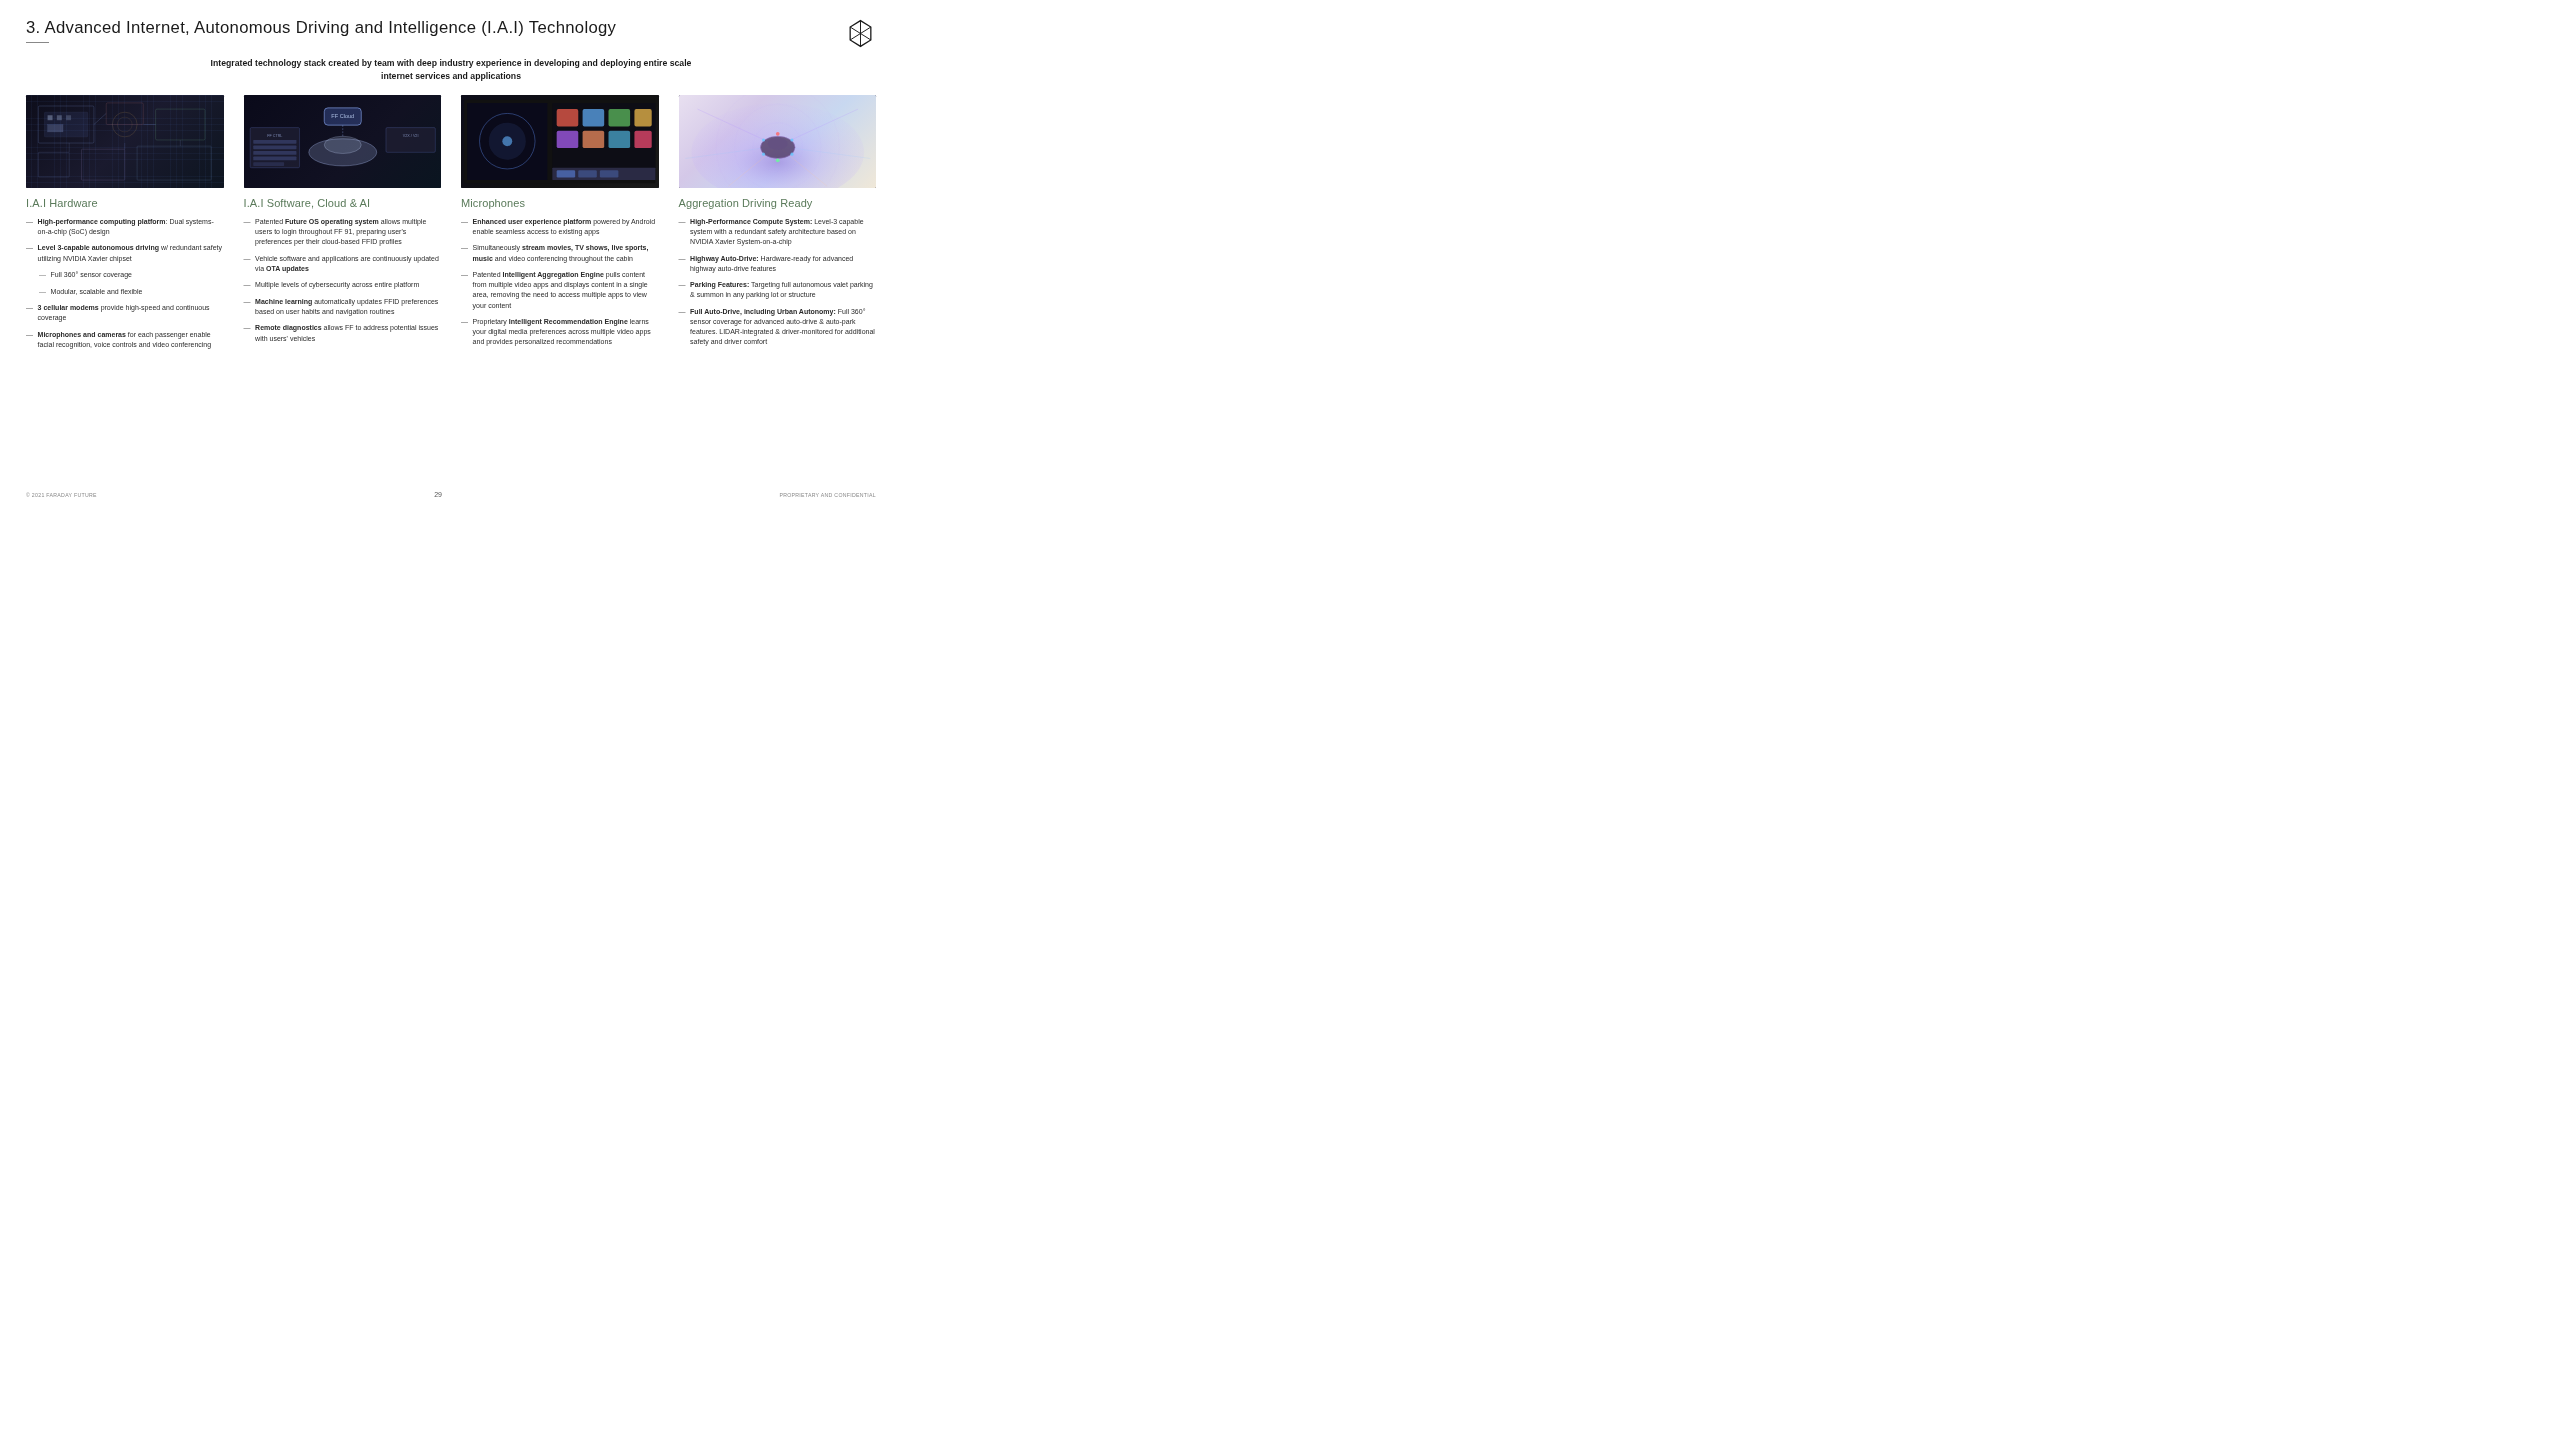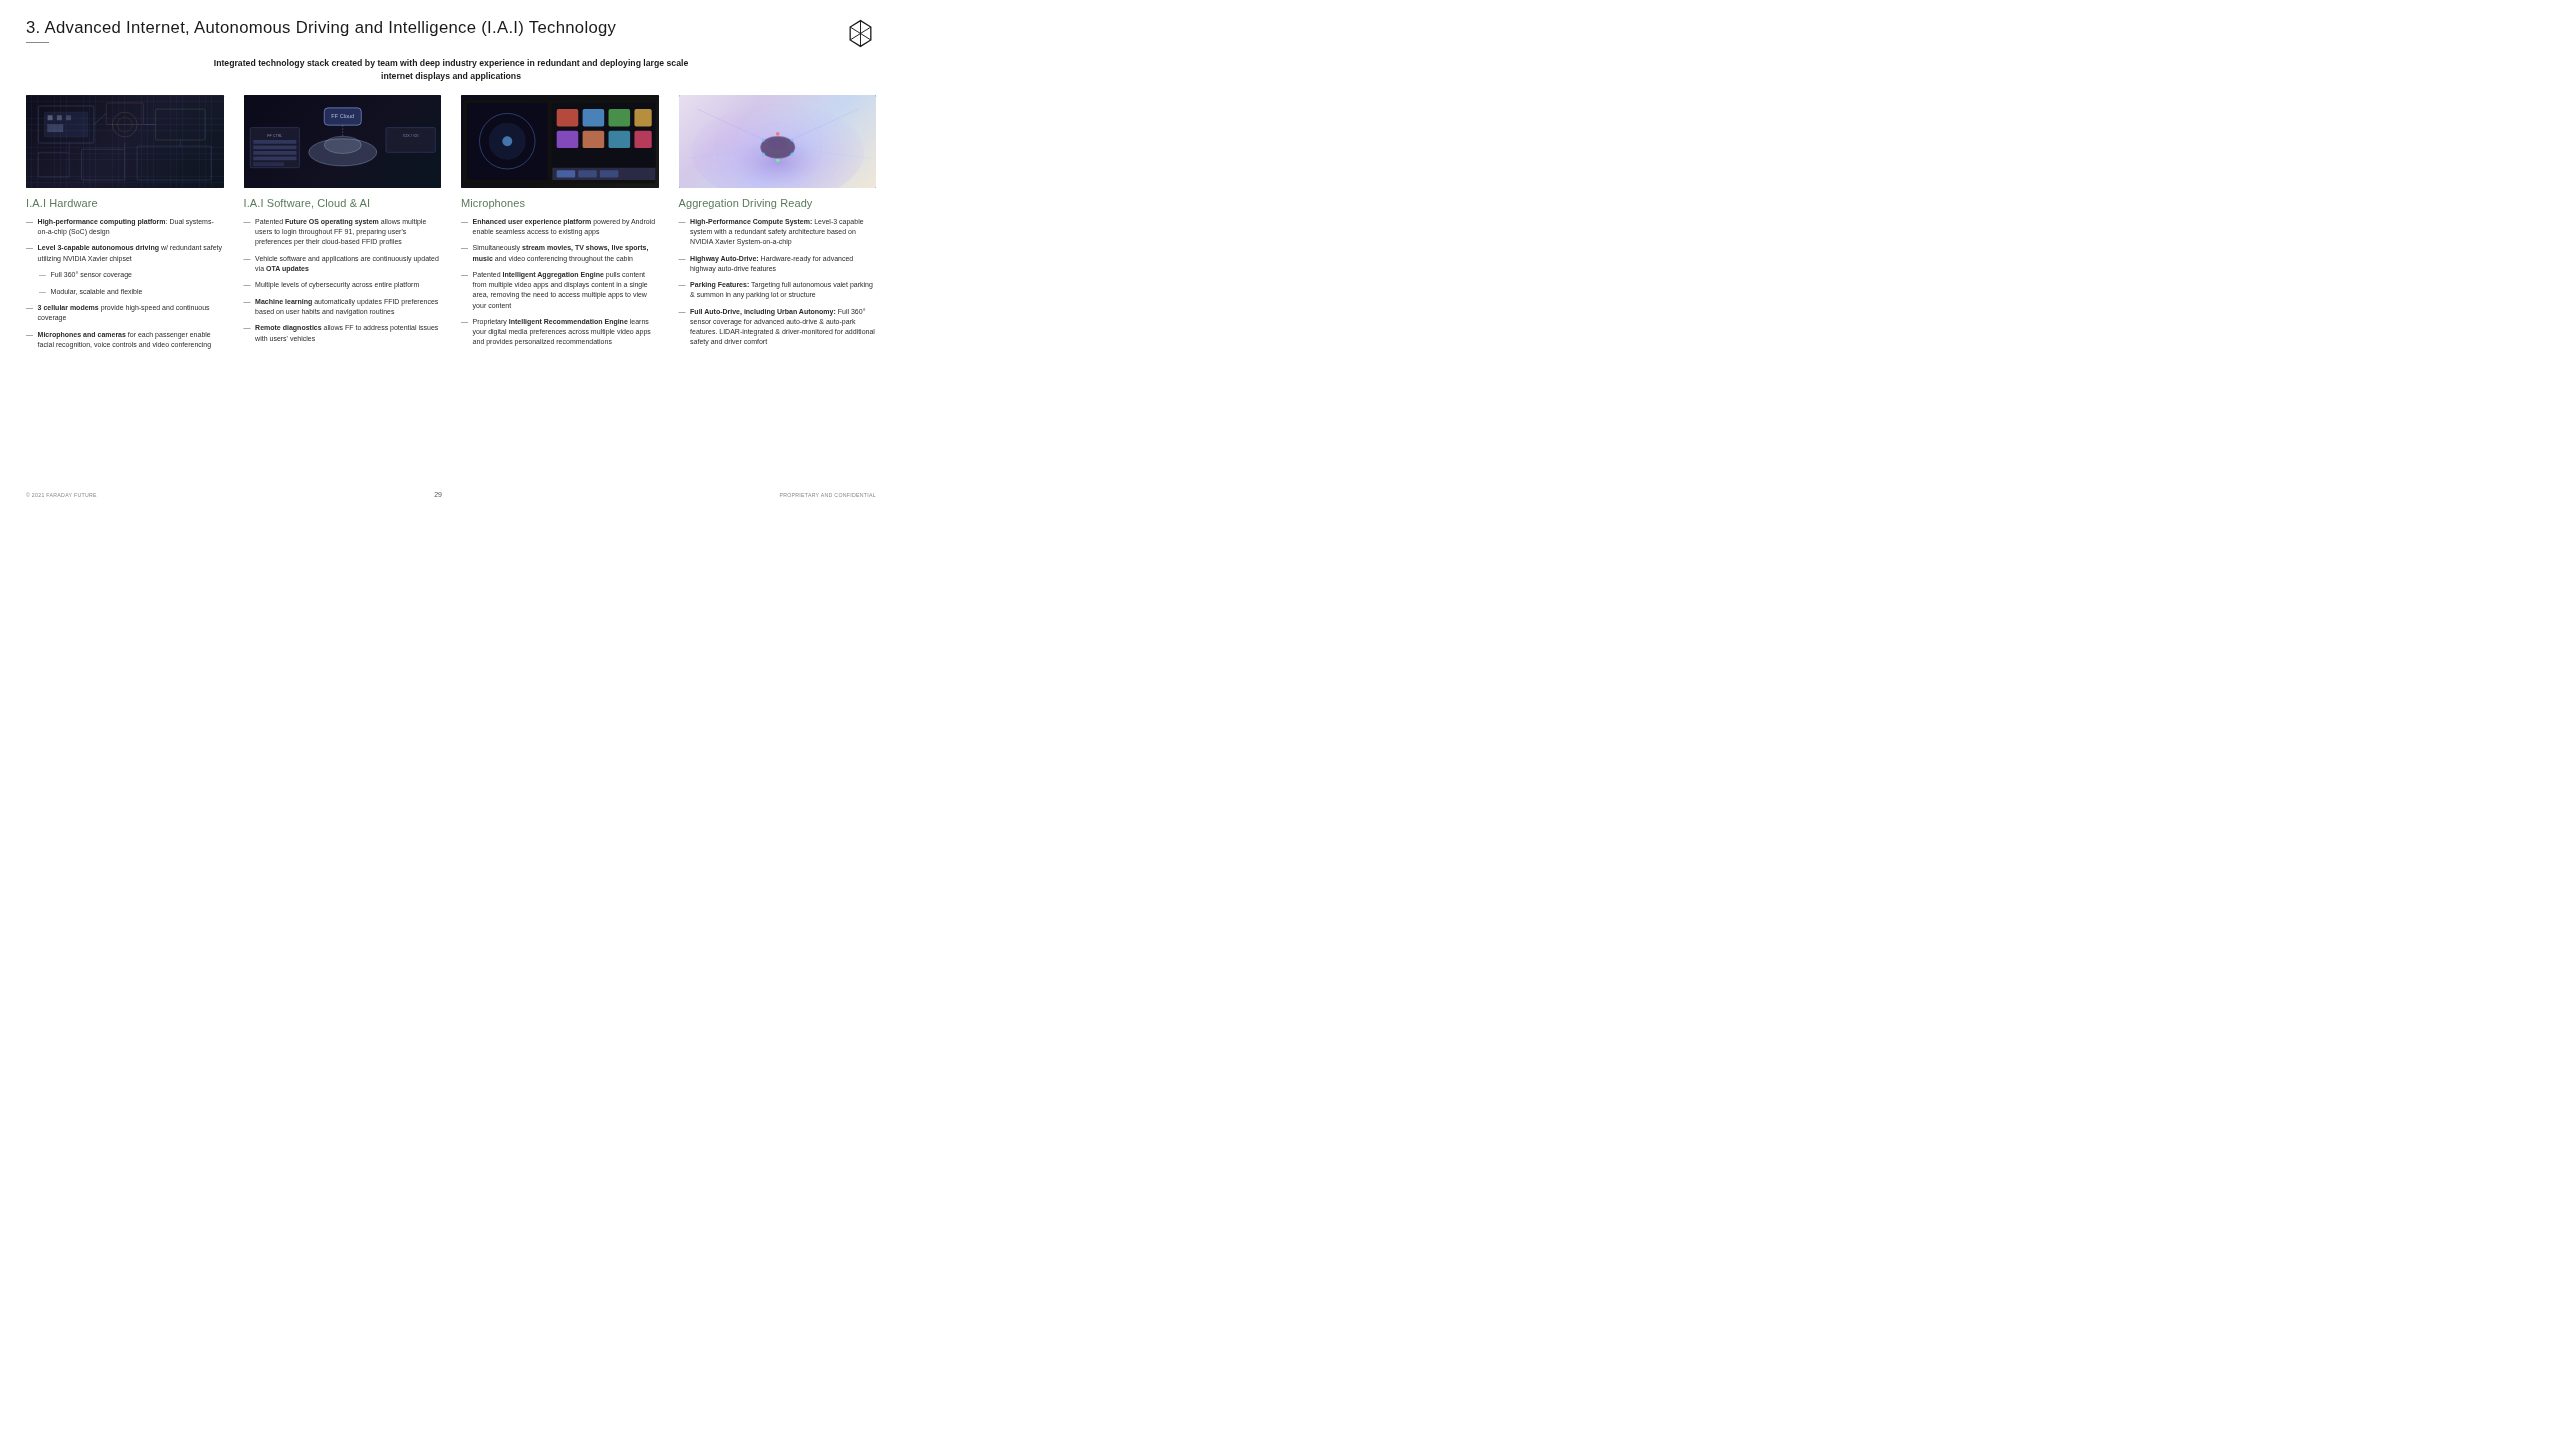--- a/index.html
+++ b/index.html
@@ -164,22 +164,22 @@
     <svg class="logo-icon" viewBox="0 0 48 48" fill="none" xmlns="http://www.w3.org/2000/svg">
       <polygon points="24,4 40,14 40,34 24,44 8,34 8,14" fill="none" stroke="#1a1a1a" stroke-width="2"></polygon>
       <line x1="24" y1="4" x2="24" y2="44" stroke="#1a1a1a" stroke-width="1.5"></line>
       <line x1="8" y1="14" x2="40" y2="34" stroke="#1a1a1a" stroke-width="1.5"></line>
       <line x1="40" y1="14" x2="8" y2="34" stroke="#1a1a1a" stroke-width="1.5"></line>
     </svg>
   </div>
 </div>
 
 <div class="subtitle">
-  <span>Integrated technology stack created by team with deep industry experience in redundant and deploying large scale</span><br>
-  <span>internet displays and applications</span>
+  <span>Integrated technology stack created by team with deep industry experience in developing and deploying entire scale</span><br>
+  <span>internet services and applications</span>
 </div>
 
 <div class="columns">
 
   <div class="column">
     <div class="column-image">
       <div class="img-placeholder img-hardware">
         <svg class="circuit-svg" viewBox="0 0 320 145" xmlns="http://www.w3.org/2000/svg">
           <rect x="20" y="15" width="90" height="60" rx="2" fill="none" stroke="rgba(150,180,255,0.4)" stroke-width="1"></rect>
           <rect x="30" y="25" width="70" height="40" rx="1" fill="rgba(100,130,220,0.15)" stroke="rgba(150,180,255,0.3)" stroke-width="0.5"></rect>

